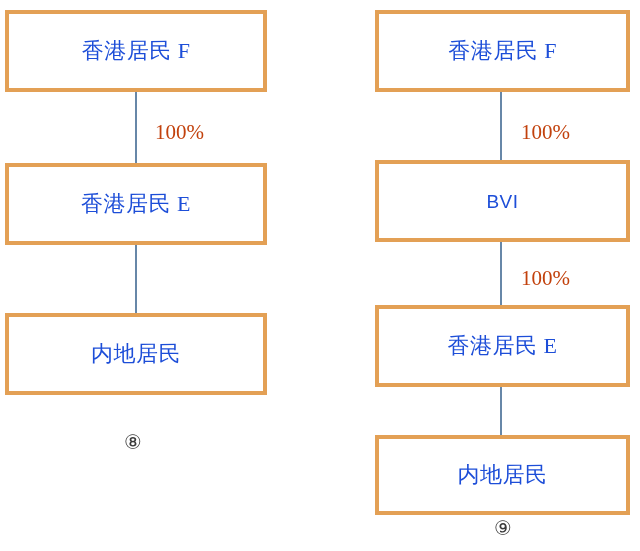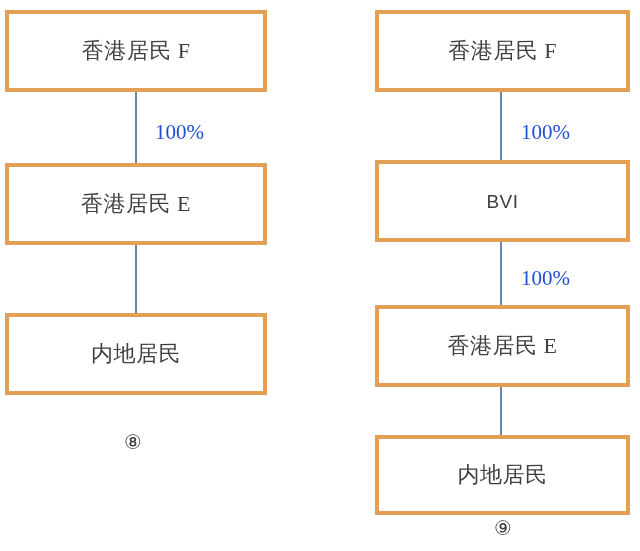--- a/index.html
+++ b/index.html
@@ -29,21 +29,21 @@
     box-sizing: border-box;
     border: 4px solid #e3a055;
     background: #ffffff;
     display: flex;
     align-items: center;
     justify-content: center;
   }
   .node .node-label {
     font-family: "Liberation Serif", "DejaVu Serif", serif;
     font-size: 22px;
-    color: #404040;
+    color: #1d4ed8;
     letter-spacing: 0.5px;
     line-height: 1;
     white-space: nowrap;
   }
   .node.latin .node-label {
     font-family: "Liberation Sans", "DejaVu Sans", sans-serif;
     font-size: 19px;
     letter-spacing: 0.5px;
   }
 
@@ -52,21 +52,21 @@
     position: absolute;
     width: 2px;
     background: #6787a8;
   }
 
   
   .edge-label {
     position: absolute;
     font-family: "Liberation Serif", "DejaVu Serif", serif;
     font-size: 21px;
-    color: #1d4ed8;
+    color: #c2410c;
     white-space: nowrap;
     line-height: 1;
   }
 
   
   .caption {
     position: absolute;
     font-family: "DejaVu Sans", sans-serif;
     font-size: 20px;
     color: #3a3a3a;

